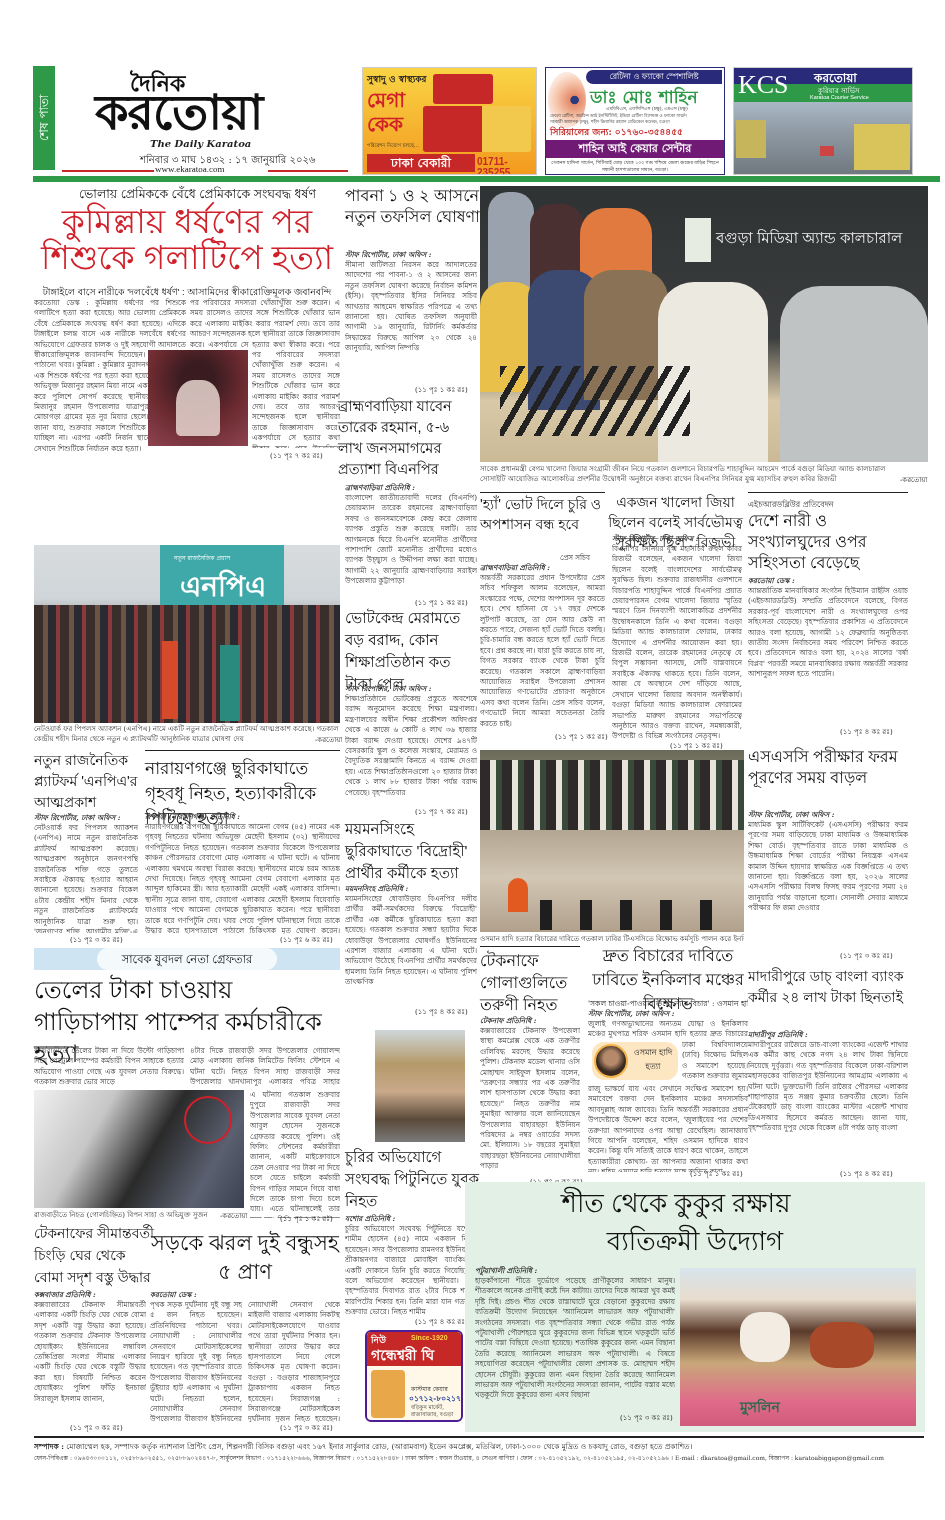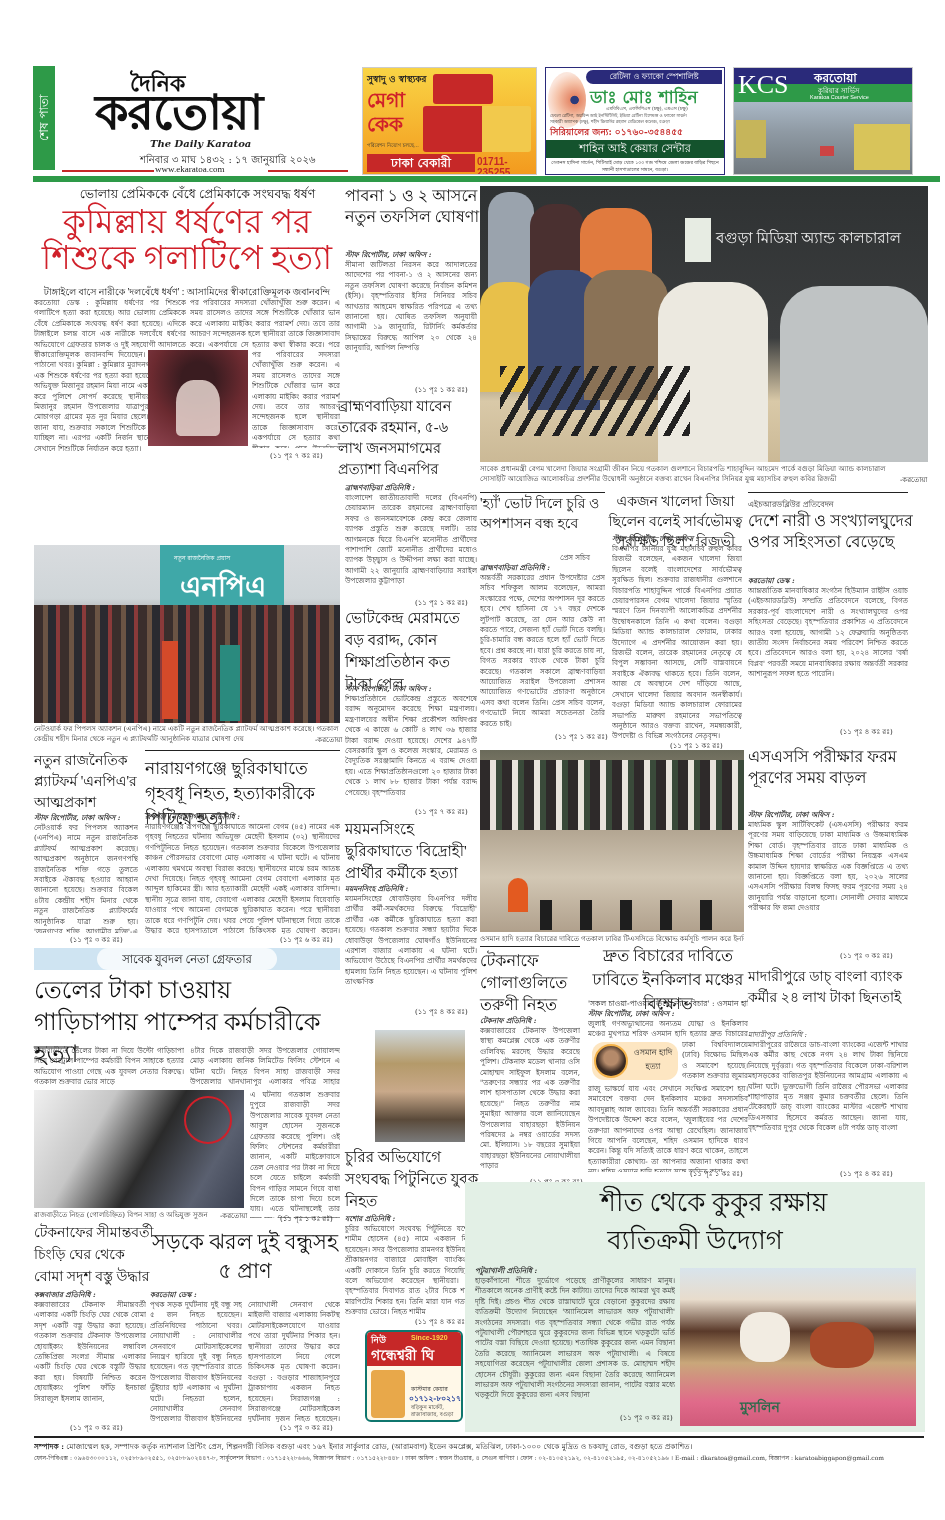--- a/index.html
+++ b/index.html
@@ -1,19 +1,19 @@
 <!DOCTYPE html>
 <html><head>
 <meta charset="utf-8">
 <style>
 *{box-sizing:border-box;margin:0;padding:0}
 body{width:945px;height:1520px;background:#fff;font-family:"DejaVu Serif",serif;color:#222;position:relative;overflow:hidden}
 .abs{position:absolute}
 .txt{font-size:7.2px;line-height:10.4px;color:#333;text-align:justify;overflow:hidden}
-.hd{font-family:Liberation Serif, serif;color:#111;font-weight:normal}
+.hd{font-family:Liberation Sans, sans-serif;color:#111;font-weight:normal}
 .cap{font-size:7px;line-height:10px;color:#333;overflow:hidden}
 .rule{background:#222}
 .photo{overflow:hidden}
 .ref{white-space:nowrap}
 
 #side-tag{left:33px;top:66px;width:22px;height:104px;background:#2e9a48;color:#fff;writing-mode:vertical-rl;transform:rotate(180deg);font-size:12px;display:flex;align-items:center;justify-content:center}
 #mh-dainik{left:130px;top:66px;font-size:22px;font-weight:bold;color:#111;font-family:"DejaVu Sans",sans-serif}
 #mh-title{left:95px;top:86px;font-size:48px;font-weight:bold;color:#111;font-family:"DejaVu Sans",sans-serif;letter-spacing:-1px;line-height:52px}
 #mh-eng{left:150px;top:138px;font-size:10px;font-weight:bold;font-style:italic;font-family:"DejaVu Serif",serif}
 #mh-date{left:140px;top:152px;font-size:10px}
@@ -50,21 +50,21 @@
 </div>
 
 <div class="abs ad" id="ad2">
   <div class="abs" style="left:2px;top:4px;width:38px;height:56px;border-radius:50%;background:radial-gradient(circle at 70% 50%,#2a3a7a 10%,#e58a6a 12%,#f5c2a8 45%,#fbe6dc 70%)"></div>
   <div class="abs" style="left:40px;top:2px;width:136px;height:14px;background:#2a2a7a;color:#fff;font-size:8px;line-height:14px;text-align:center;border-radius:8px 0 0 8px">রেটিনা ও ফ্যাকো স্পেশালিষ্ট</div>
   <div class="abs" style="left:44px;top:16px;font-size:17px;color:#2e9a48;font-weight:bold;font-family:'DejaVu Sans',sans-serif">ডাঃ মোঃ শাহিন</div>
   <div class="abs" style="left:60px;top:38px;font-size:4.5px;color:#333;white-space:nowrap">এমবিবিএস, এফসিপিএস (চক্ষু), এমএস (চক্ষু)</div>
   <div class="abs" style="left:4px;top:45px;width:172px;font-size:4.2px;color:#333;white-space:nowrap;overflow:hidden">ফেলো রেটিনা, অরবিন্দ আই ইনস্টিটিউট, ইন্ডিয়া রেটিনা বিশেষজ্ঞ ও ফ্যাকো সার্জন</div>
   <div class="abs" style="left:4px;top:51px;width:172px;font-size:4.2px;color:#333;white-space:nowrap;overflow:hidden">সহকারী অধ্যাপক (চক্ষু), শহীদ জিয়াউর রহমান মেডিকেল কলেজ, বগুড়া</div>
   <div class="abs" style="left:4px;top:57px;font-size:9px;color:#c62828;font-weight:bold;white-space:nowrap">সিরিয়ালের জন্য: ০১৭৬০-৩৫৪৪৫৫</div>
-  <div class="abs" style="left:0;top:72px;width:178px;height:18px;background:#14532d;color:#fff;font-size:11px;font-weight:normal;text-align:center;line-height:18px">শাহিন আই কেয়ার সেন্টার</div>
+  <div class="abs" style="left:0;top:72px;width:178px;height:18px;background:#701a75;color:#fff;font-size:11px;font-weight:bold;text-align:center;line-height:18px">শাহিন আই কেয়ার সেন্টার</div>
   <div class="abs" style="left:3px;top:91px;width:172px;font-size:4.6px;line-height:7px;color:#222;text-align:center">ডেকনস হাসিনা গার্ডেন, পিটিআই মোড় থেকে ১০০ গজ পশ্চিমে জেলা জজের বাড়ির পিছনে সন্ধানী হাসপাতালের সামনে, বগুড়া।</div>
 </div>
 
 <div class="abs ad" id="ad3">
   <div class="abs" style="left:0;top:0;width:180px;height:16px;background:#2a2a7a"></div>
   <div class="abs" style="left:0;top:16px;width:180px;height:18px;background:#2e9a48"></div>
   <div class="abs" style="left:4px;top:0;font-size:26px;color:#ffffff;font-family:'Liberation Serif',serif;line-height:34px">KCS</div>
   <div class="abs" style="left:80px;top:1px;font-size:12px;color:#fff;font-weight:bold">করতোয়া</div>
   <div class="abs" style="left:84px;top:17px;font-size:7px;color:#fff">কুরিয়ার সার্ভিস</div>
   <div class="abs" style="left:76px;top:26px;font-size:5.5px;color:#fff;font-family:'Liberation Sans',sans-serif">Karatoa Courier Service</div>
@@ -190,21 +190,21 @@
 <div class="abs ref" style="left:220px;top:1210px;font-size:7px">-করতোয়া</div>
 <div class="abs txt" style="left:250px;top:1090px;width:90px;height:128px">এ ঘটনায় গতকাল শুক্রবার দুপুরে রাজবাড়ী সদর উপজেলার সাবেক যুবদল নেতা আবুল হোসেন সুজনকে গ্রেফতার করেছে পুলিশ। ওই ফিলিং স্টেশনের কর্মচারীরা জানান, একটি মাইক্রোবাসে তেল নেওয়ার পর টাকা না দিয়ে চলে যেতে চাইলে কর্মচারী বিপন গাড়ির সামনে গিয়ে বাধা দিলে তাকে চাপা দিয়ে চলে যায়। এতে ঘটনাস্থলেই তার মৃত্যু হয়। সিসি ক্যামেরা ফুটেজে দেখা যায়, পাম্পে</div>
 <div class="abs ref" style="left:280px;top:1213px;font-size:7px">(১১ পৃঃ ১ কঃ রঃ)</div>
 
 <div class="abs photo" style="left:375px;top:1030px;width:90px;height:112px;background:linear-gradient(180deg,#cfd7da 0%,#b49a6a 30%,#c9a98a 55%,#5a4a3a 80%,#7a7a7a 100%)"></div>
 <div class="abs hd" style="left:345px;top:1146px;width:135px;font-size:15px;line-height:22px">চুরির অভিযোগে সংঘবদ্ধ পিটুনিতে যুবক নিহত</div>
 <div class="abs txt" style="left:345px;top:1214px;width:132px;height:10px;font-weight:bold;font-style:italic">যশোর প্রতিনিধি :</div>
 <div class="abs txt" style="left:345px;top:1224px;width:132px;height:92px">চুরির অভিযোগে সংঘবদ্ধ পিটুনিতে যশোরে শামীম হোসেন (৪৫) নামে একজন নিহত হয়েছেন। সদর উপজেলার রামনগর ইউনিয়নের শ্রীকান্তনগর বাজারে মোবাইল ব্যাংকিংয়ের একটি দোকানে তিনি চুরি করতে গিয়েছিলেন বলে অভিযোগ করেছেন স্থানীয়রা। গত বৃহস্পতিবার দিবাগত রাত ২টার দিকে শামীম মারপিটের শিকার হন। তিনি মারা যান গতকাল শুক্রবার ভোরে। নিহত শামীম</div>
 <div class="abs ref" style="left:415px;top:1316px;font-size:7px">(১১ পৃঃ ৪ কঃ রঃ)</div>
 
-<div class="abs ad" id="ad4" style="left:365px;top:1330px;width:98px;height:92px;border:2px solid #0f766e;border-radius:6px;background:#fff8e8">
+<div class="abs ad" id="ad4" style="left:365px;top:1330px;width:98px;height:92px;border:2px solid #4c1d95;border-radius:6px;background:#fff8e8">
   <div class="abs" style="left:0;top:0;width:94px;height:34px;background:#c62828"></div>
   <div class="abs" style="left:4px;top:1px;font-size:9px;color:#fff;font-weight:bold">নিউ</div>
   <div class="abs" style="left:44px;top:2px;font-size:7px;color:#ffd54a;font-weight:bold;font-family:'Liberation Sans',sans-serif">Since-1920</div>
   <div class="abs" style="left:4px;top:12px;font-size:14px;color:#fff;font-weight:bold;font-family:'DejaVu Sans',sans-serif;white-space:nowrap">গন্ধেশ্বরী ঘি</div>
   <div class="abs" style="left:4px;top:38px;width:34px;height:48px;background:#e8a84a;border-radius:4px"></div>
   <div class="abs" style="left:44px;top:52px;font-size:6px;color:#333">কাস্টমার কেয়ার</div>
   <div class="abs" style="left:42px;top:61px;font-size:7.5px;color:#1a3a9a;font-weight:bold;white-space:nowrap">০১৭১২-৮০২১৭৪</div>
   <div class="abs" style="left:44px;top:72px;width:48px;font-size:5.5px;line-height:7px;color:#333">বড়িকুন মার্কেট, রাজাবাজার, বগুড়া</div>
 </div>
 
@@ -220,37 +220,37 @@
 <div class="abs txt" style="left:588px;top:1019px;width:160px;height:20px">জুলাই গণঅভ্যুত্থানের অন্যতম যোদ্ধা ও ইনকিলাব মঞ্চের মুখপাত্র শরিফ ওসমান হাদি হত্যার দ্রুত বিচারের দাবিতে</div>
 <div class="abs" style="left:592px;top:1042px;width:86px;height:38px;background:#fde6c2;border-radius:12px">
   <div class="abs" style="left:2px;top:2px;width:34px;height:34px;border-radius:50%;background:radial-gradient(circle at 50% 40%,#b58a6a 30%,#3a2a22 60%);border:2px solid #f3b24a"></div>
   <div class="abs" style="left:38px;top:4px;width:46px;font-size:8px;line-height:14px;text-align:center">ওসমান হাদি হত্যা</div>
 </div>
 <div class="abs txt" style="left:682px;top:1040px;width:66px;height:42px">ঢাকা বিশ্ববিদ্যালয়ে (ঢাবি) বিক্ষোভ মিছিল ও সমাবেশ হয়েছে। গতকাল শুক্রবার জুমার নামাজের পর কর্মসূচির অংশ হিসেবে ঢাবি কেন্দ্রীয় মসজিদ থেকে একটি মিছিল বের হয়। এটি</div>
 <div class="abs txt" style="left:588px;top:1084px;width:160px;height:88px">রাজু ভাস্কর্যে যায় এবং সেখানে সংক্ষিপ্ত সমাবেশ হয়। সমাবেশে বক্তব্য দেন ইনকিলাব মঞ্চের সদস্যসচিব আবদুল্লাহ আল জাবের। তিনি অন্তর্বর্তী সরকারের প্রধান উপদেষ্টাকে উদ্দেশ করে বলেন, 'জুলাইয়ের পর দেশের তরুণরা আপনাদের ওপর আস্থা রেখেছিল। জানাজায় গিয়ে আপনি বলেছেন, শহিদ ওসমান হাদিকে ধারণ করেন। কিন্তু যদি সত্যিই তাকে ধারণ করে থাকেন, তাহলে হত্যাকারীরা কোথায়- তা আপনার অজানা থাকার কথা নয়। শহিদ ওসমান হাদি হত্যার সঙ্গে জড়িত কারা,</div>
 <div class="abs ref" style="left:690px;top:1168px;font-size:7px">(১১ পৃঃ ১ কঃ রঃ)</div>
 
 <div class="abs hd" style="left:748px;top:966px;width:165px;font-size:14px;line-height:21px">মাদারীপুরে ডাচ্ বাংলা ব্যাংক কর্মীর ২৪ লাখ টাকা ছিনতাই</div>
-<div class="abs txt" style="left:748px;top:1030px;width:160px;height:10px;font-weight:normal;font-style:italic">মাদারীপুর প্রতিনিধি :</div>
+<div class="abs txt" style="left:748px;top:1030px;width:160px;height:10px;font-weight:bold;font-style:italic">মাদারীপুর প্রতিনিধি :</div>
 <div class="abs txt" style="left:748px;top:1040px;width:160px;height:128px">মাদারীপুরের রাজৈরে ডাচ-বাংলা ব্যাংকের এজেন্ট শাখার এক কর্মীর কাছ থেকে নগদ ২৪ লাখ টাকা ছিনিয়ে নিয়েছে দুর্বৃত্তরা। গত বৃহস্পতিবার বিকেলে ঢাকা-বরিশাল মহাসড়কের বাজিতপুর ইউনিয়নের আমগ্রাম এলাকায় এ ঘটনা ঘটে। ভুক্তভোগী তিনি রাজৈর পৌরসভা এলাকার শাহাপাড়ার মৃত সঞ্জয় কুমার চক্রবর্তীর ছেলে। তিনি টেকেরহাট ডাচ্ বাংলা ব্যাংকের মাস্টার এজেন্ট শাখায় ডিএসআর হিসেবে কর্মরত আছেন। জানা যায়, বৃহস্পতিবার দুপুর থেকে বিকেল ৪টা পর্যন্ত ডাচ্ বাংলা</div>
 <div class="abs ref" style="left:840px;top:1168px;font-size:7px">(১১ পৃঃ ৪ কঃ রঃ)</div>
 
 <div class="abs hd" style="left:34px;top:1222px;width:120px;font-size:14px;line-height:22px">টেকনাফের সীমান্তবর্তী চিংড়ি ঘের থেকে বোমা সদৃশ বস্তু উদ্ধার</div>
 <div class="abs txt" style="left:34px;top:1290px;width:112px;height:10px;font-weight:bold;font-style:italic">কক্সবাজার প্রতিনিধি :</div>
 <div class="abs txt" style="left:34px;top:1300px;width:112px;height:122px">কক্সবাজারের টেকনাফ সীমান্তবর্তী এলাকার একটি চিংড়ি ঘের থেকে বোমা সদৃশ একটি বস্তু উদ্ধার করা হয়েছে। গতকাল শুক্রবার টেকনাফ উপজেলার হোয়াইক্যং ইউনিয়নের লম্বাবিল তেচ্চিপ্রিজ সংলগ্ন সীমান্ত এলাকার একটি চিংড়ি ঘের থেকে বস্তুটি উদ্ধার করা হয়। বিষয়টি নিশ্চিত করেন হোয়াইক্যং পুলিশ ফাঁড়ি ইনচার্জ সিরাজুল ইসলাম জানান,</div>
 <div class="abs ref" style="left:70px;top:1422px;font-size:7px">(১১ পৃঃ ৩ কঃ রঃ)</div>
 
 <div class="abs hd" style="left:150px;top:1228px;width:190px;font-size:21px;line-height:29px;text-align:center">সড়কে ঝরল দুই বন্ধুসহ ৫ প্রাণ</div>
 <div class="abs txt" style="left:150px;top:1290px;width:190px;height:10px;font-weight:bold;font-style:italic">করতোয়া ডেস্ক :</div>
 <div class="abs txt" style="left:150px;top:1300px;width:92px;height:122px">পৃথক সড়ক দুর্ঘটনায় দুই বন্ধু সহ ৫ জন নিহত হয়েছেন। প্রতিনিধিদের পাঠানো খবর। নোয়াখালী : নোয়াখালীর সেনবাগে মোটরসাইকেলের নিয়ন্ত্রণ হারিয়ে দুই বন্ধু নিহত হয়েছেন। গত বৃহস্পতিবার রাতে উপজেলার বীজবাগ ইউনিয়নের ভুঁইয়ার হাট এলাকায় এ দুর্ঘটনা ঘটে। নিহতরা হলেন, নোয়াখালীর সেনবাগ উপজেলার বীজবাগ ইউনিয়নের বাসিন্দা।</div>
 <div class="abs txt" style="left:248px;top:1300px;width:92px;height:122px">নোয়াখালী সেনবাগ থেকে মাইজদী বাজার এলাকায় নিকটস্থ মোটরসাইকেলযোগে যাওয়ার পথে তারা দুর্ঘটনার শিকার হন। স্থানীয়রা তাদের উদ্ধার করে হাসপাতালে নিয়ে গেলে চিকিৎসক মৃত ঘোষণা করেন। বগুড়া : বগুড়ার শাজাহানপুরে ট্রাকচাপায় একজন নিহত হয়েছেন। সিরাজগঞ্জ : সিরাজগঞ্জে মোটরসাইকেল দুর্ঘটনায় দুজন নিহত হয়েছেন। পুলিশ জানায়, মোটরসাইকেলটি দ্রুতগতিতে যাচ্ছিল।</div>
 <div class="abs ref" style="left:280px;top:1422px;font-size:7px">(১১ পৃঃ ৩ কঃ রঃ)</div>
 
 <div class="abs" style="left:465px;top:1182px;width:460px;height:250px;background:#e3f0e6"></div>
-<div class="abs hd" style="left:484px;top:1184px;width:460px;font-size:26px;line-height:38px;text-align:center">শীত থেকে কুকুর রক্ষায়</div>
+<div class="abs hd" style="left:446px;top:1184px;width:460px;font-size:26px;line-height:38px;text-align:center">শীত থেকে কুকুর রক্ষায়</div>
 <div class="abs hd" style="left:465px;top:1222px;width:460px;font-size:26px;line-height:38px;text-align:center">ব্যতিক্রমী উদ্যোগ</div>
 <div class="abs txt" style="left:475px;top:1266px;width:200px;height:10px;font-weight:bold;font-style:italic">পটুয়াখালী প্রতিনিধি :</div>
 <div class="abs txt" style="left:475px;top:1276px;width:200px;height:146px">হাড়কাঁপানো শীতে দুর্ভোগে পড়েছে প্রাণীকুলের সাধারণ মানুষ। শীতকালে অনেক প্রাণীই কষ্টে দিন কাটায়। তাদের দিকে আমরা খুব কমই দৃষ্টি দিই। প্রচণ্ড শীত থেকে রাস্তাঘাটে ঘুরে বেড়ানো কুকুরদের রক্ষায় ব্যতিক্রমী উদ্যোগ নিয়েছেন 'অ্যানিমেল লাভারস অফ পটুয়াখালী' সংগঠনের সদস্যরা। গত বৃহস্পতিবার সন্ধ্যা থেকে গভীর রাত পর্যন্ত পটুয়াখালী পৌরশহরে ঘুরে কুকুরদের জন্য বিভিন্ন স্থানে খড়কুটো ভর্তি পাটের বস্তা বিছিয়ে দেওয়া হয়েছে। শতাধিক কুকুরের জন্য এমন বিছানা তৈরি করেছে অ্যানিমেল লাভারস অফ পটুয়াখালী। এ বিষয়ে সহযোগিতা করেছেন পটুয়াখালীর জেলা প্রশাসক ড. মোহাম্মদ শহীদ হোসেন চৌধুরী। কুকুরের জন্য এমন বিছানা তৈরি করেছে অ্যানিমেল লাভারস অফ পটুয়াখালী সংগঠনের সদস্যরা জানান, পাটের বস্তার মধ্যে খড়কুটো দিয়ে কুকুরের জন্য এসব বিছানা</div>
 <div class="abs ref" style="left:620px;top:1412px;font-size:7px">(১১ পৃঃ ৩ কঃ রঃ)</div>
 <div class="abs photo" style="left:680px;top:1268px;width:236px;height:158px;background:linear-gradient(180deg,#d8e4ec 0%,#e8dccc 20%,#5a3a2a 40%,#c9a77a 60%,#e06a8a 85%,#d05a7a 100%)">
   <div class="abs" style="left:60px;top:44px;width:50px;height:50px;background:#f2ece2;border-radius:40%"></div>
   <div class="abs" style="left:130px;top:54px;width:64px;height:46px;background:#a84a2a;border-radius:40%"></div>
   <div class="abs" style="left:60px;top:128px;font-size:14px;color:#2a6a4a;font-weight:bold">মুসলিন</div>
 </div>
 

